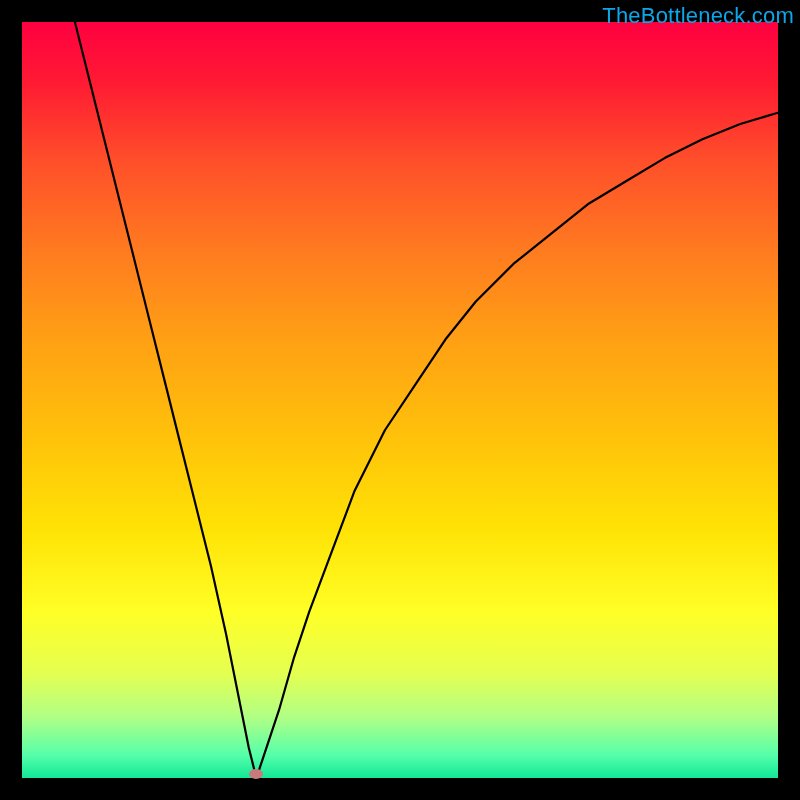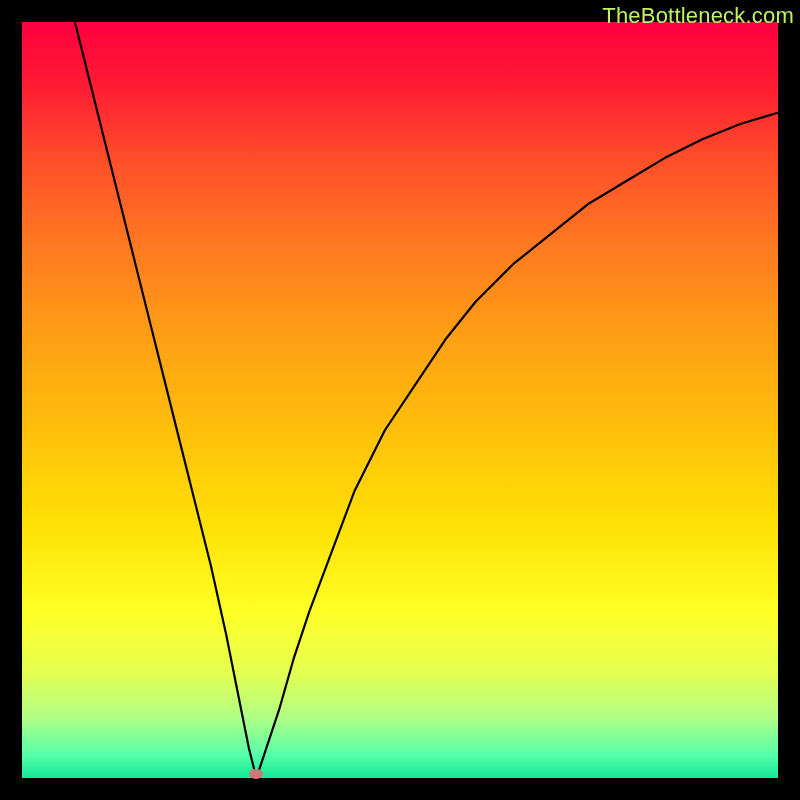--- a/index.html
+++ b/index.html
@@ -25,21 +25,21 @@
       #55ffaa 97%,
       #12e896 100%
     );
   }
   .watermark {
     position: absolute;
     top: 3px;
     right: 6px;
     font-family: Arial, Helvetica, sans-serif;
     font-size: 22px;
-    color: #bef264;
+    color: #0ea5e9;
     letter-spacing: 0.2px;
     font-weight: 500;
     z-index: 30;
   }
   svg.curve {
     position: absolute;
     left: 0;
     top: 0;
     width: 756px;
     height: 756px;

